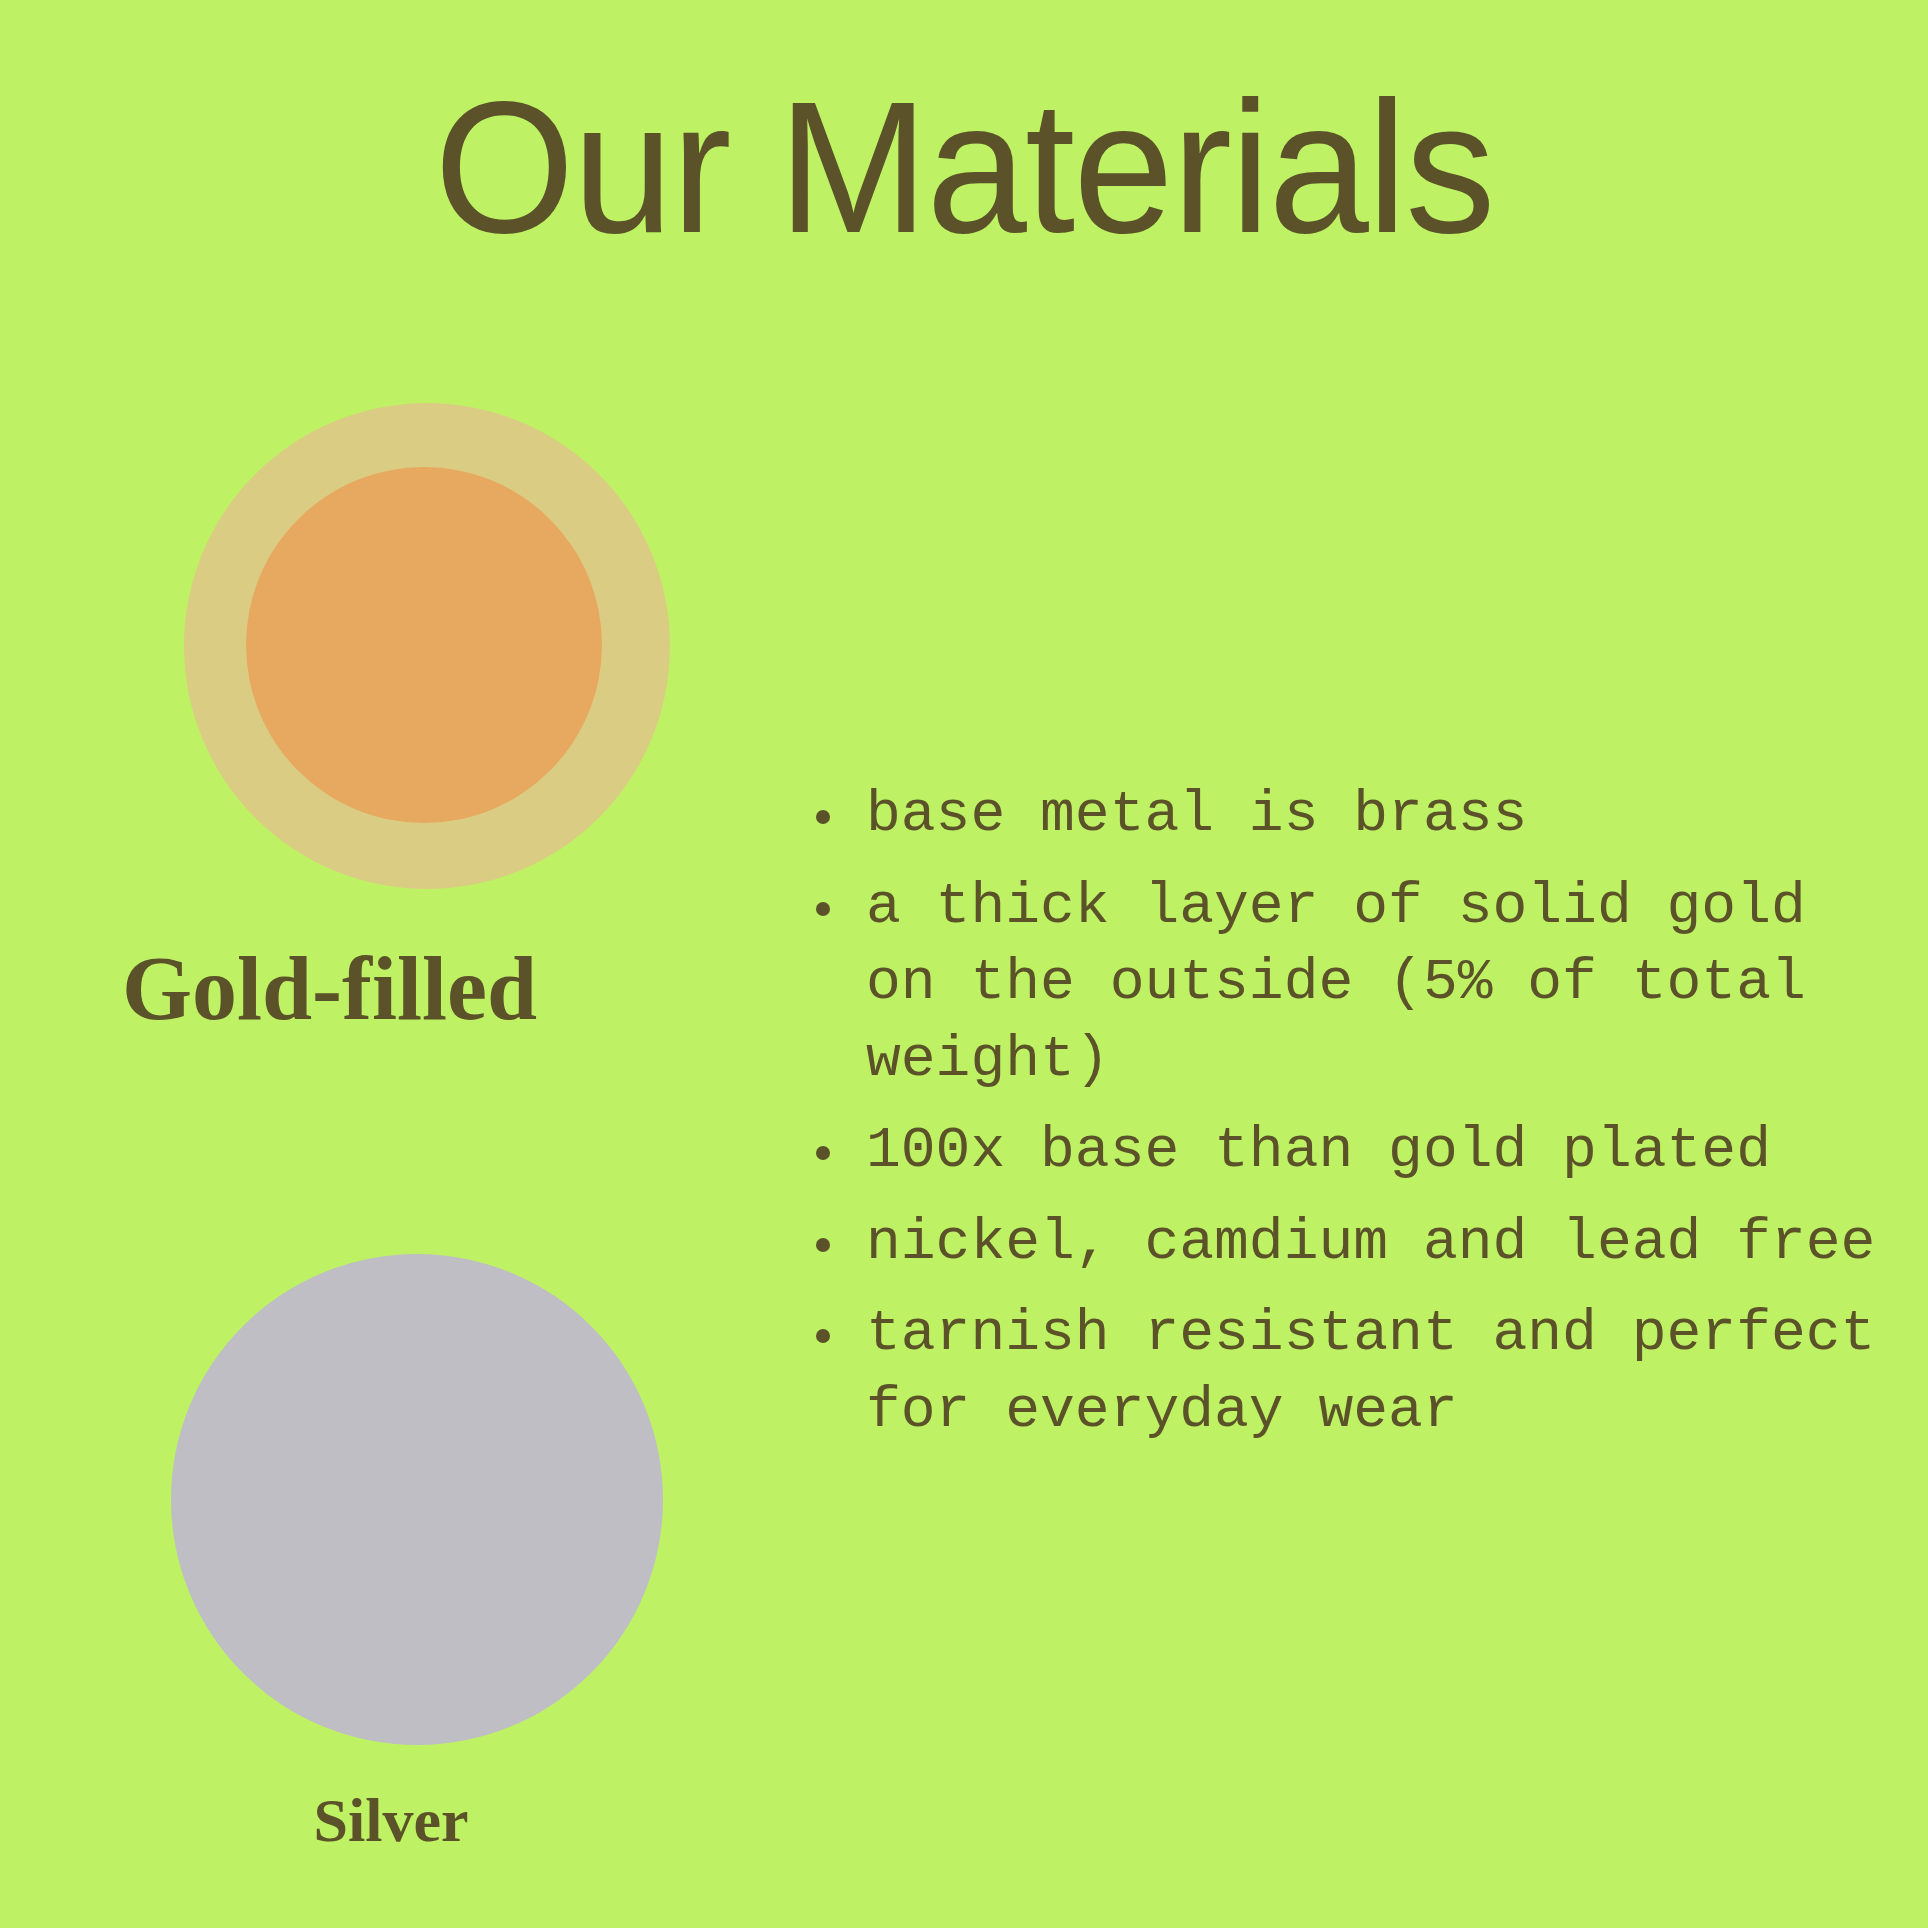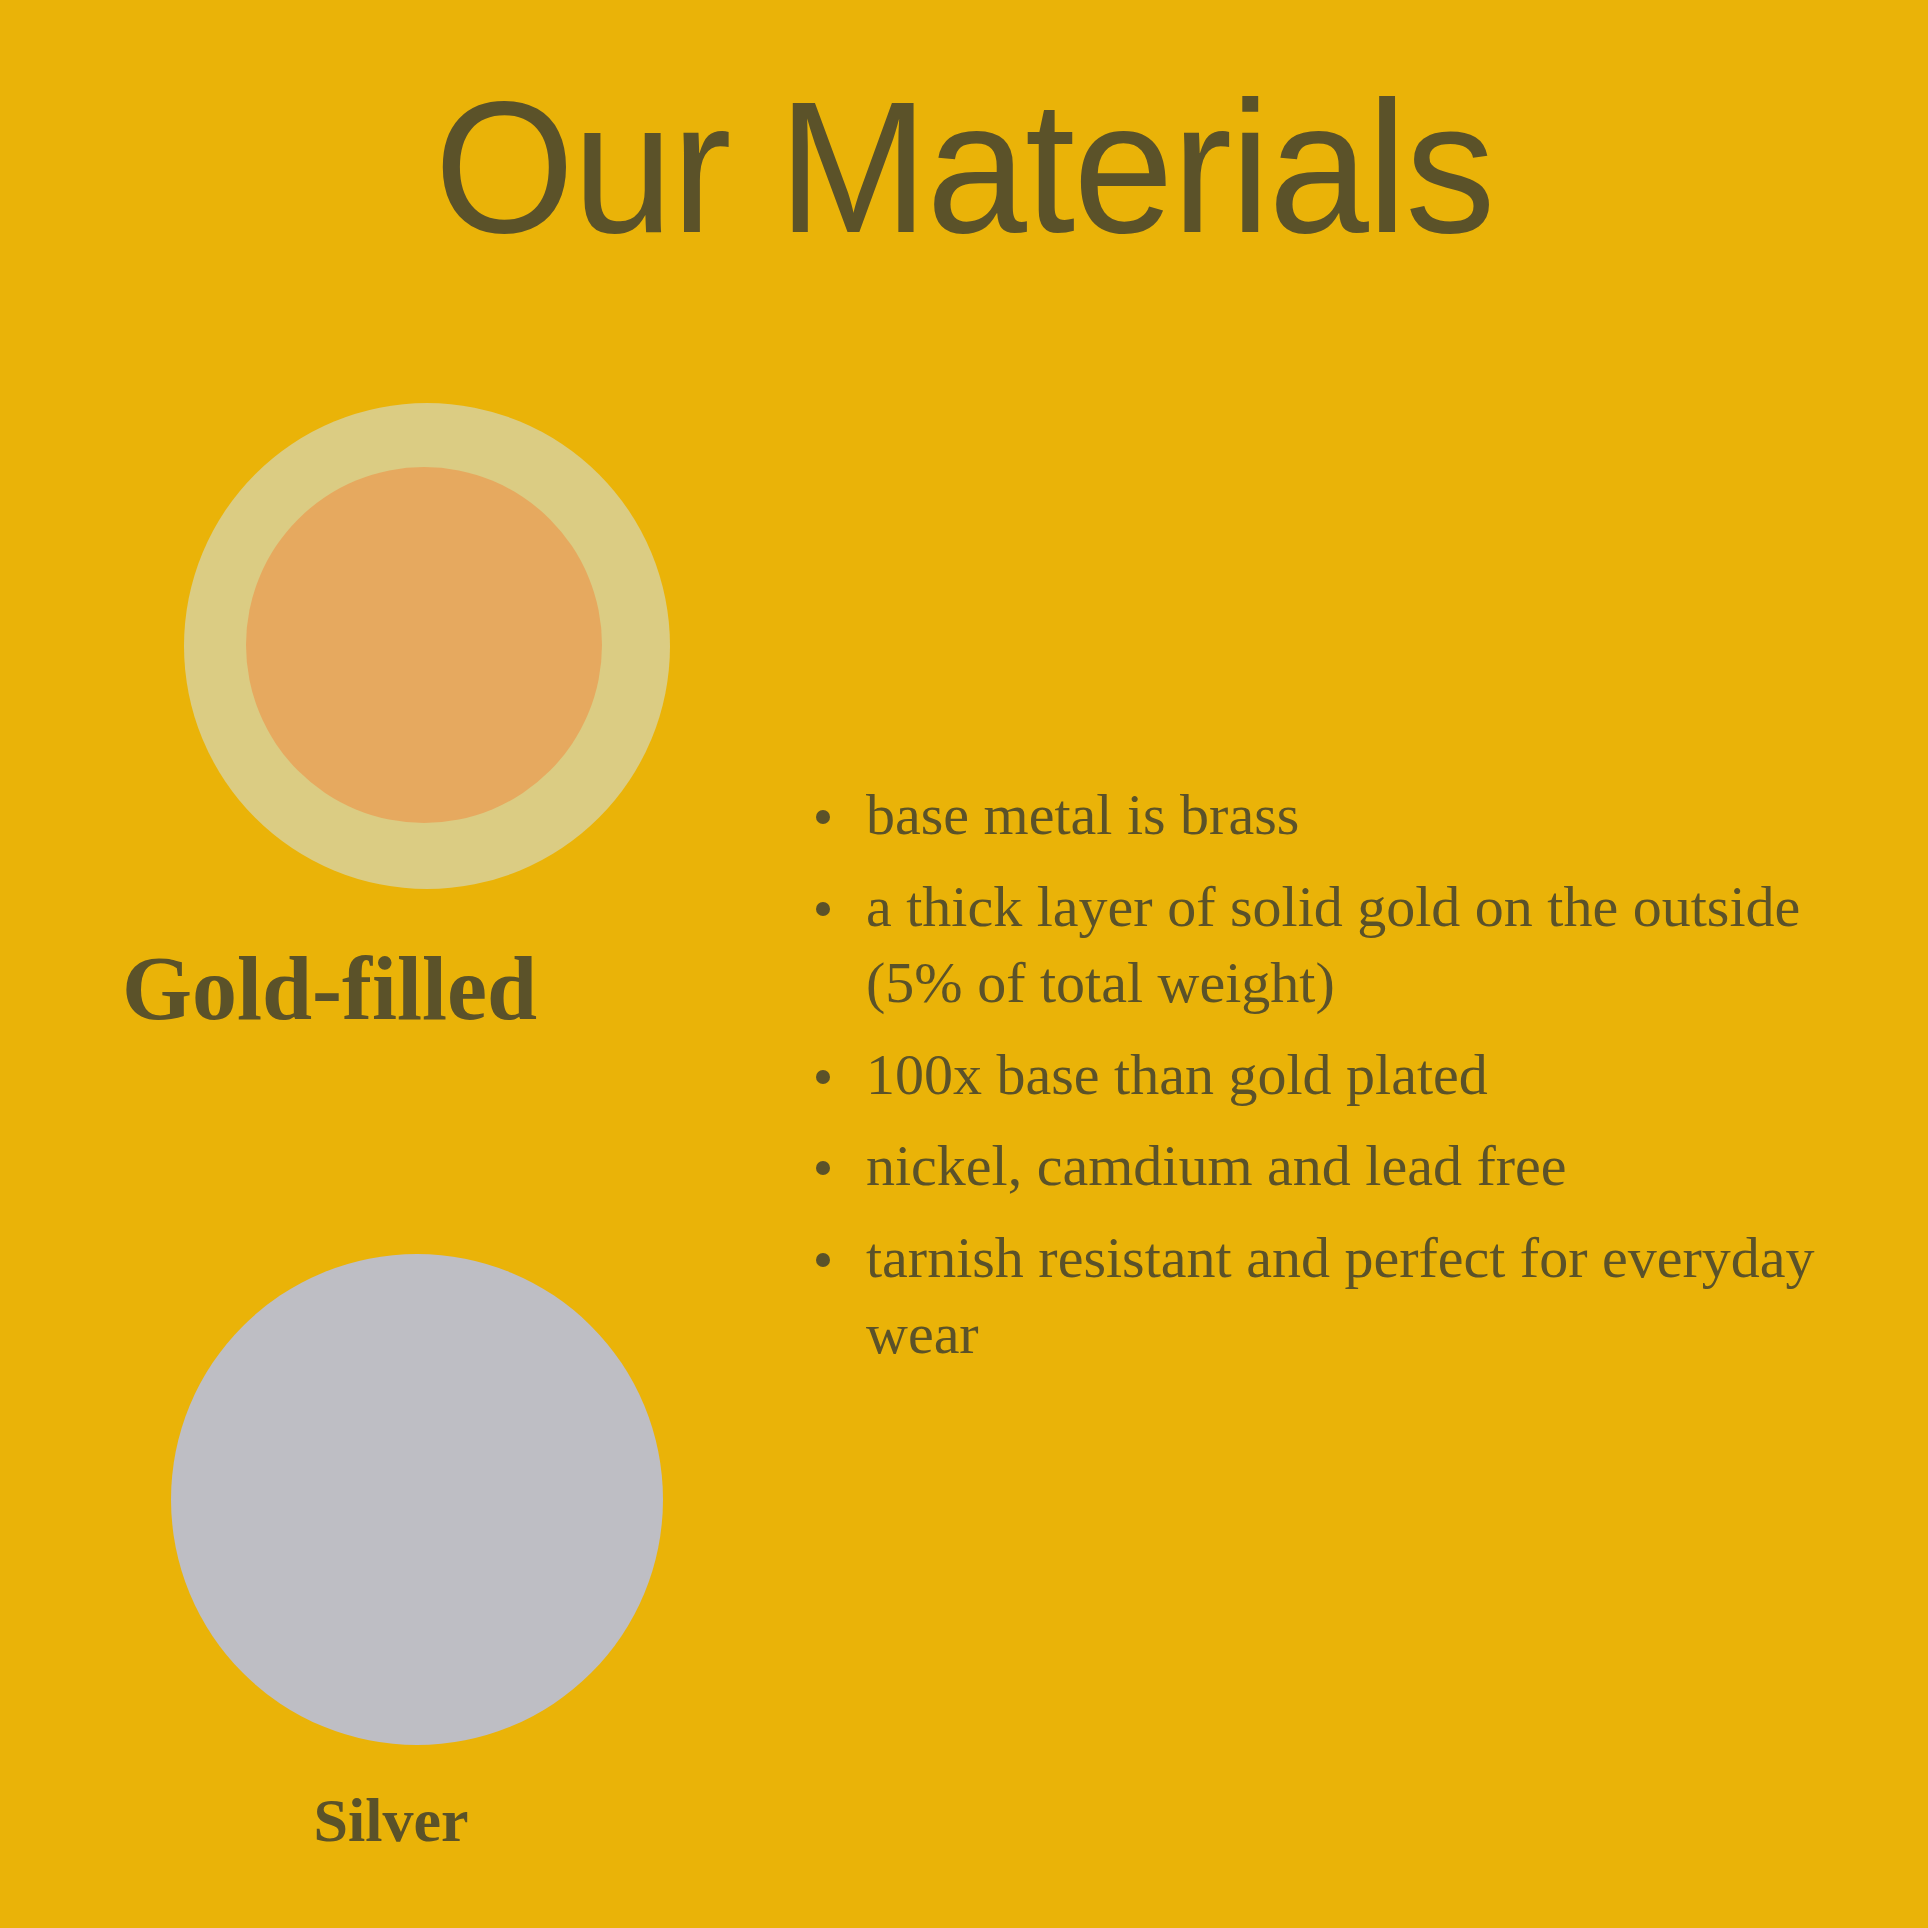--- a/index.html
+++ b/index.html
@@ -11,21 +11,21 @@
     height: 1928px;
     background: #F5EFD5;
     font-family: "Liberation Sans", sans-serif;
     overflow: hidden;
   }
 
   .poster {
     position: relative;
     width: 1928px;
     height: 1928px;
-    background: #eab308;
+    background: #bef264;
     box-sizing: border-box;
   }
 
   
   .title {
     position: absolute;
     left: 0;
     top: 73px;
     width: 1928px;
     text-align: center;
@@ -121,21 +121,21 @@
     color: #5B5229;
   }
 
   
   .bullets {
     position: absolute;
     margin: 0;
     padding: 0;
     list-style: none;
     color: #5B5229;
-    font-family: Liberation Serif, serif;
+    font-family: Liberation Mono, monospace;
     font-weight: 400;
   }
 
   .bullets.gold-bullets {
     left: 808px;
     top: 400px;
     width: 1102px;
     font-size: 58px;
     line-height: 1.32;
   }

